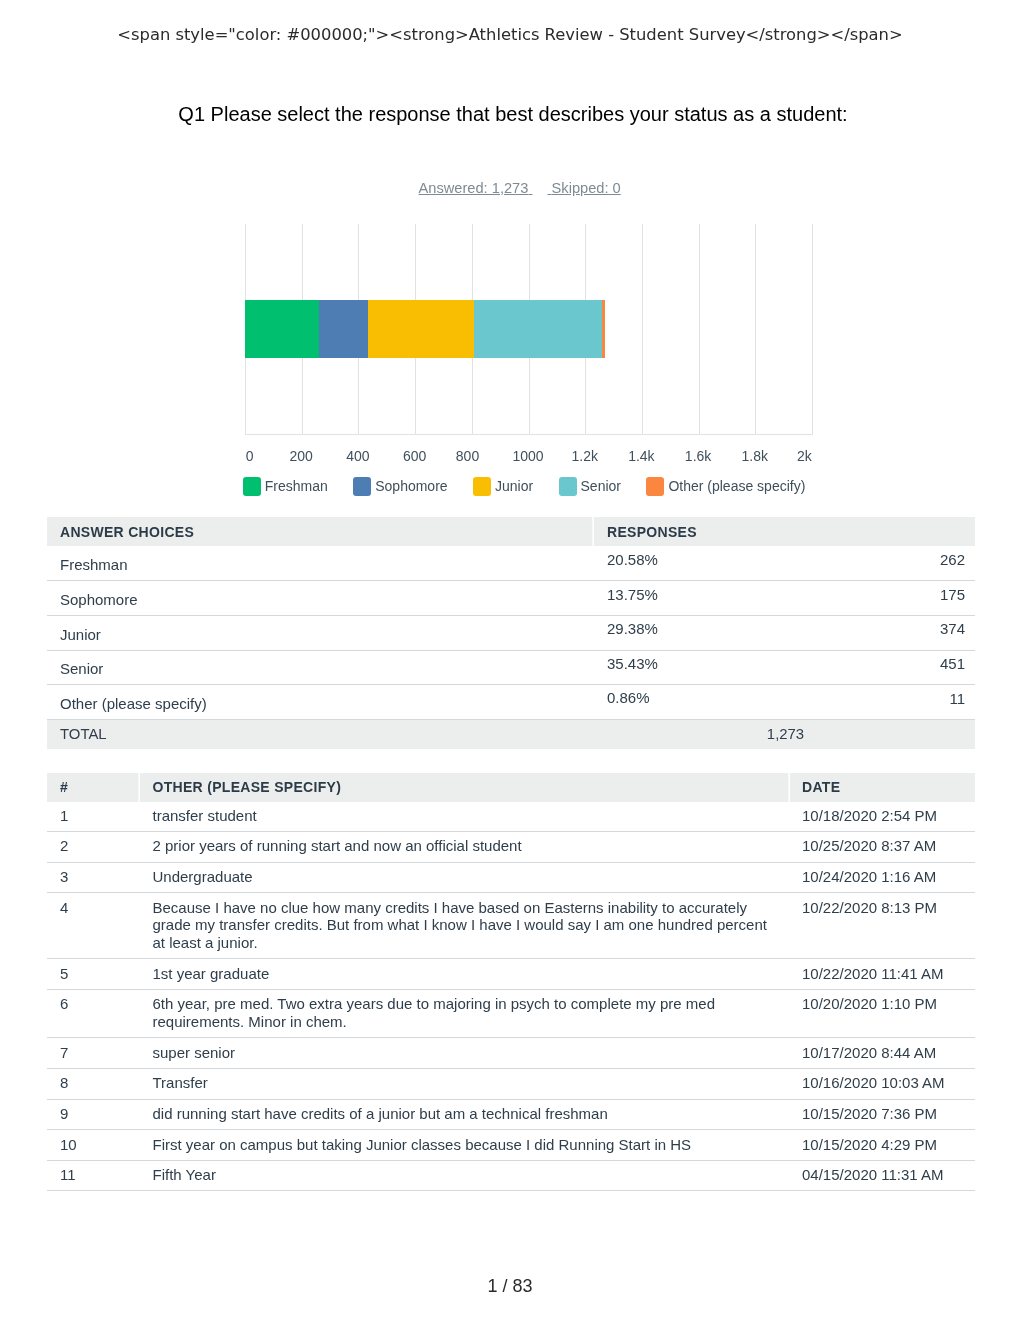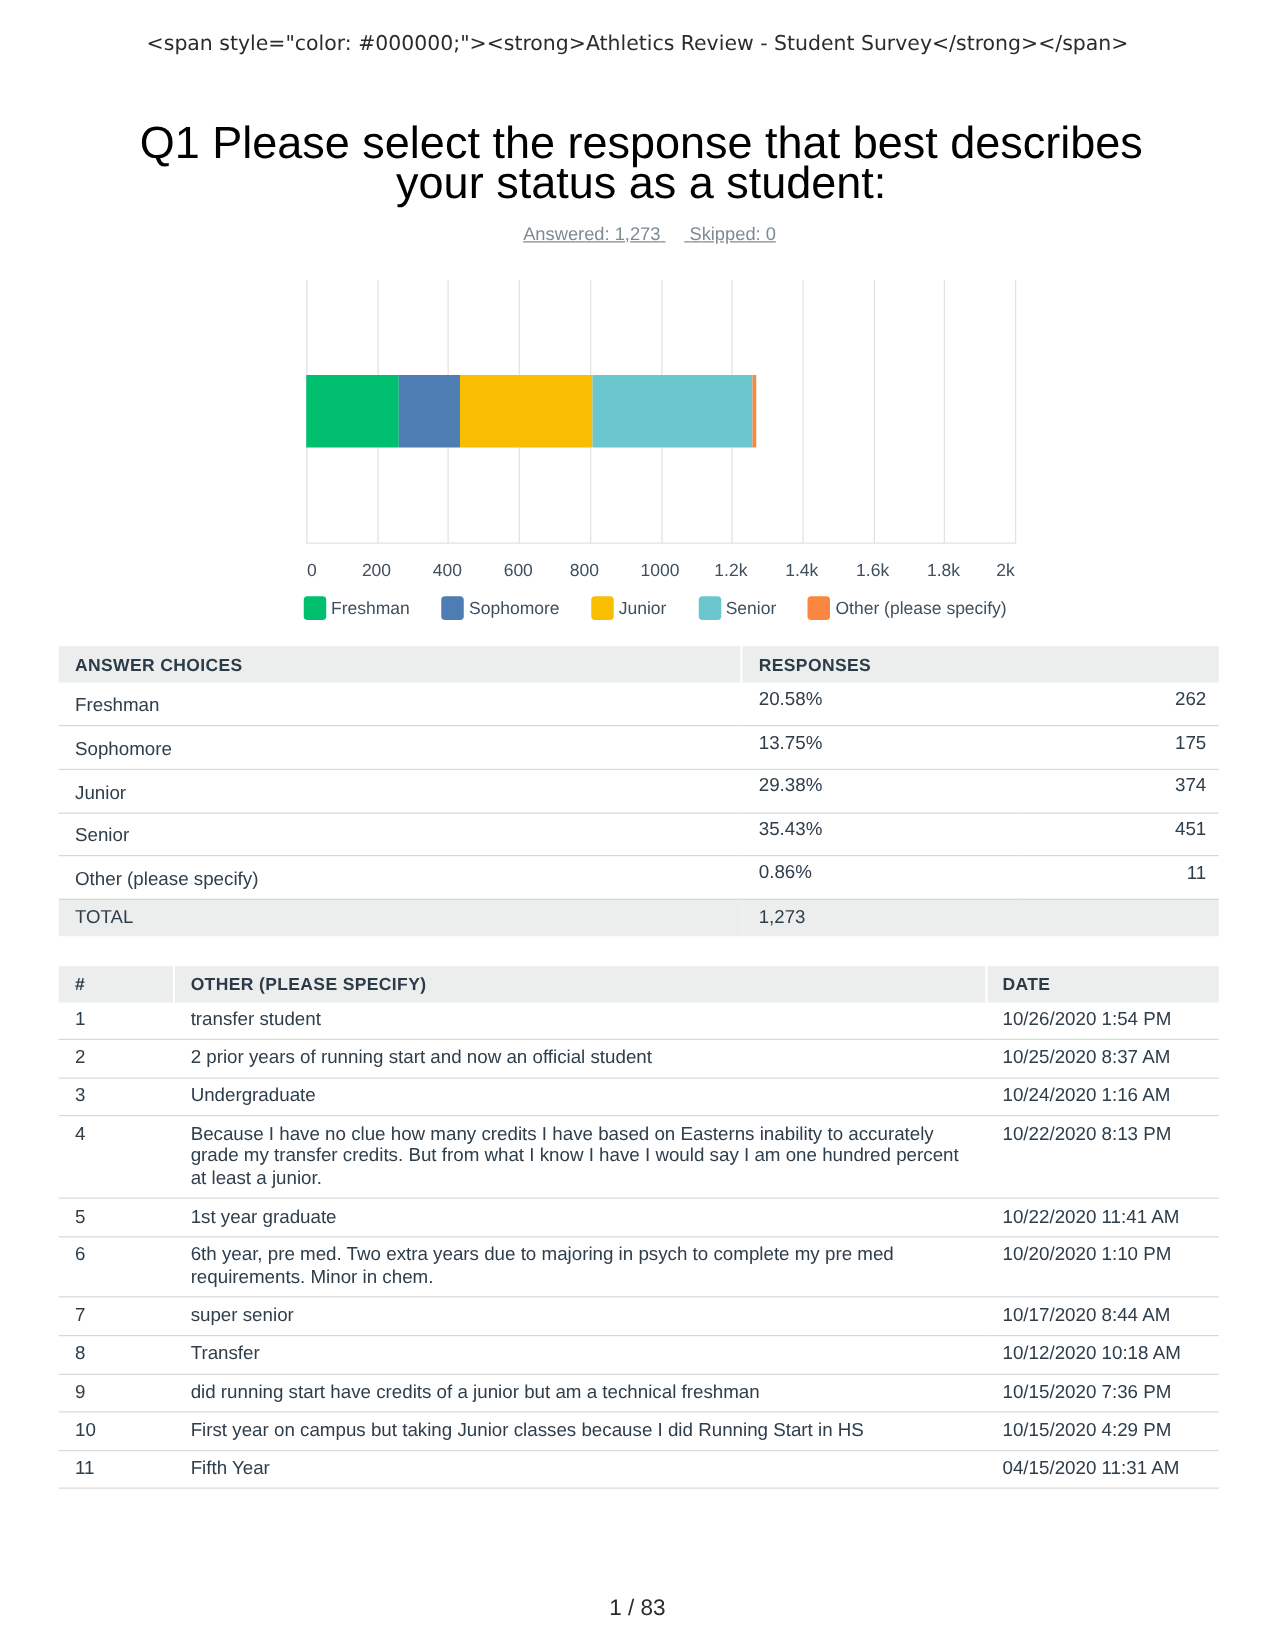--- a/index.html
+++ b/index.html
@@ -22,21 +22,21 @@
     text-align: center;
     font-family: "DejaVu Sans", sans-serif;
     font-size: 16.35px; color: #2b2b2b; line-height: 20px;
     white-space: nowrap;
   }
 
   
   .q-title {
     position: absolute; left: 98px; top: 98px; width: 830px;
     text-align: center;
-    font-size: 36px; line-height: 32px;
+    font-size: 20px; line-height: 32px;
     color: #000000;
   }
   .q-meta {
     position: absolute; left: 418.5px; top: 179.5px; width: 400px;
     text-align: left; white-space: nowrap;
     font-size: 14.65px; line-height: 16px; color: #7e8b92; text-decoration: underline;
   }
   .q-meta .gap { display: inline-block; width: 15px; }
 
   
@@ -69,21 +69,21 @@
 
   
   .t1 { left: 47px; top: 517px; width: 928px; }
   .t1 th { height: 29.3px; padding: 0 12px 0 13px; }
   .t1 th.c2 { box-shadow: -1.6px 0 0 #ffffff; }
   .t1 td { border-bottom: 1px solid #d6d9dc; height: 34.6px; padding: 9.7px 12px 0 13px; }
   .t1 td.pct { padding-top: 4.3px; }
   .t1 td.cnt { padding-top: 4.5px; padding-right: 10px; text-align: right; }
   .t1 tr.total td { background: #eceeee; border-bottom: none; padding-top: 6.3px; height: 30px;
                     font-family: "Liberation Sans", sans-serif; font-size: 14.9px; }
-  .t1 tr.total td.tv { text-align: left; padding-right: 11px; }
+  .t1 tr.total td.tv { text-align: center; padding-right: 11px; }
 
   
   .t2 { left: 47px; top: 773px; width: 928px; }
   .t2 th { height: 28.5px; padding: 0 12px 0 13px; }
   .t2 th.c3 { padding-left: 12px; }
   .t2 td.dt { padding-left: 12px; }
   .t2 th.c2, .t2 th.c3 { box-shadow: -1.6px 0 0 #ffffff; }
   .t2 td { border-bottom: 1px solid #d6d9dc; padding: 5.3px 12px 6.5px 13px; line-height: 17.8px; }
 
   .t2 td.dt { white-space: nowrap; }
@@ -220,21 +220,21 @@
       <tr>
         <th>#</th>
         <th class="c2">OTHER (PLEASE SPECIFY)</th>
         <th class="c3">DATE</th>
       </tr>
     </thead>
     <tbody id="t2body">
         <tr>
           <td class="num">1</td>
           <td class="txt">transfer student</td>
-          <td class="dt">10/26/2020 1:54 PM</td>
+          <td class="dt">10/18/2020 2:54 PM</td>
         </tr>
         <tr>
           <td class="num">2</td>
           <td class="txt">2 prior years of running start and now an official student</td>
           <td class="dt">10/25/2020 8:37 AM</td>
         </tr>
         <tr>
           <td class="num">3</td>
           <td class="txt">Undergraduate</td>
           <td class="dt">10/24/2020 1:16 AM</td>
@@ -255,21 +255,21 @@
           <td class="dt">10/20/2020 1:10 PM</td>
         </tr>
         <tr>
           <td class="num">7</td>
           <td class="txt">super senior</td>
           <td class="dt">10/17/2020 8:44 AM</td>
         </tr>
         <tr>
           <td class="num">8</td>
           <td class="txt">Transfer</td>
-          <td class="dt">10/12/2020 10:18 AM</td>
+          <td class="dt">10/16/2020 10:03 AM</td>
         </tr>
         <tr>
           <td class="num">9</td>
           <td class="txt">did running start have credits of a junior but am a technical freshman</td>
           <td class="dt">10/15/2020 7:36 PM</td>
         </tr>
         <tr>
           <td class="num">10</td>
           <td class="txt">First year on campus but taking Junior classes because I did Running Start in HS</td>
           <td class="dt">10/15/2020 4:29 PM</td>

